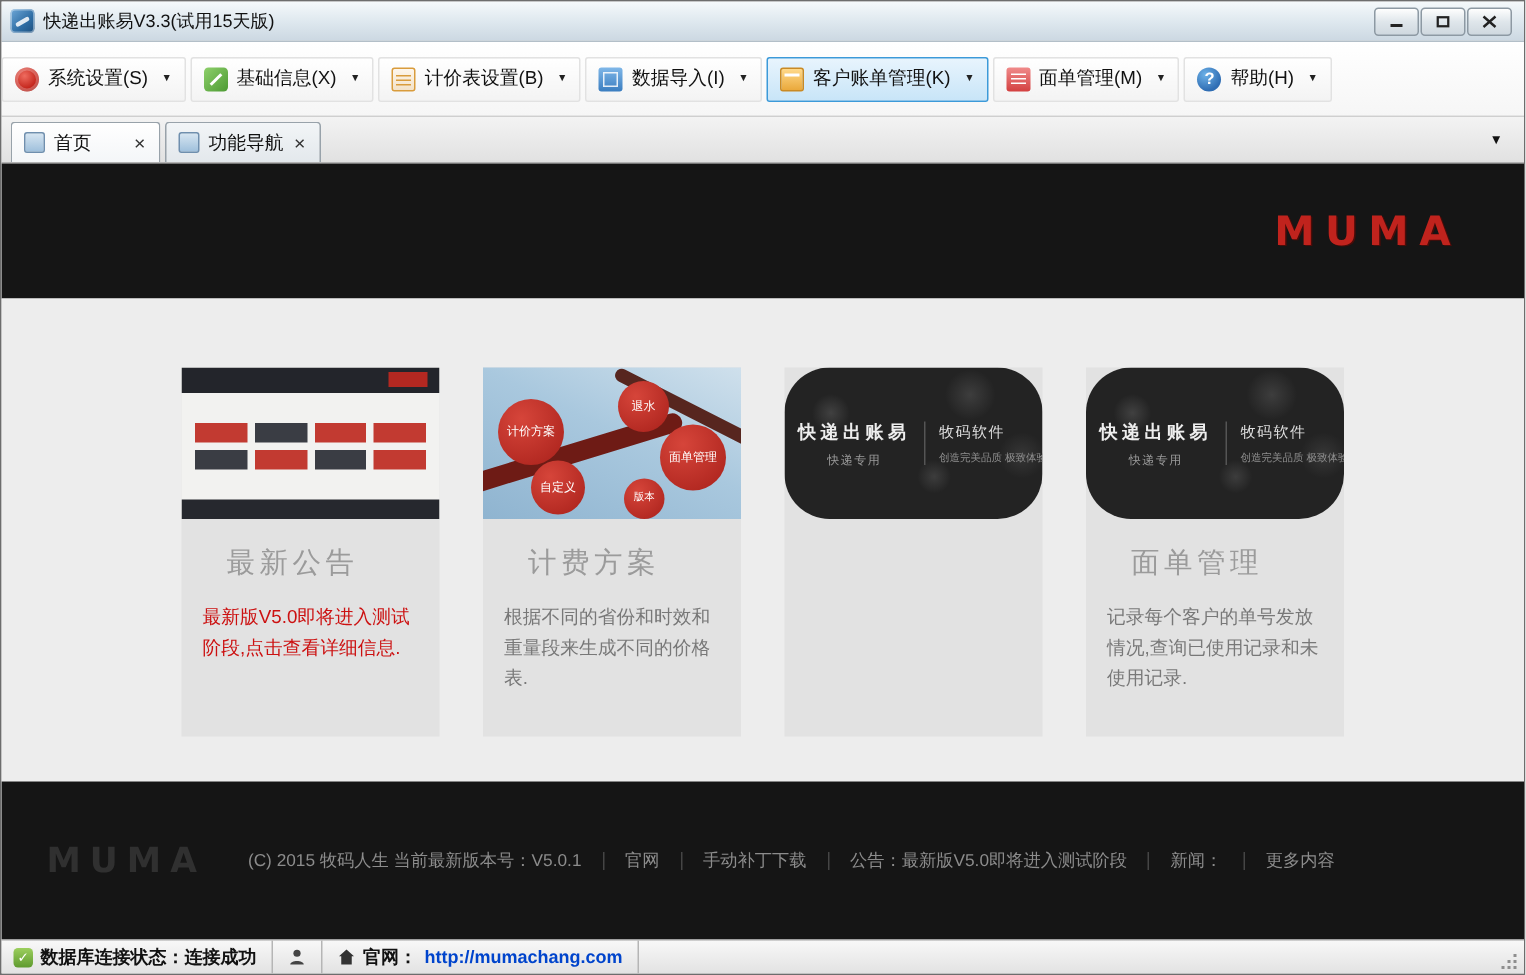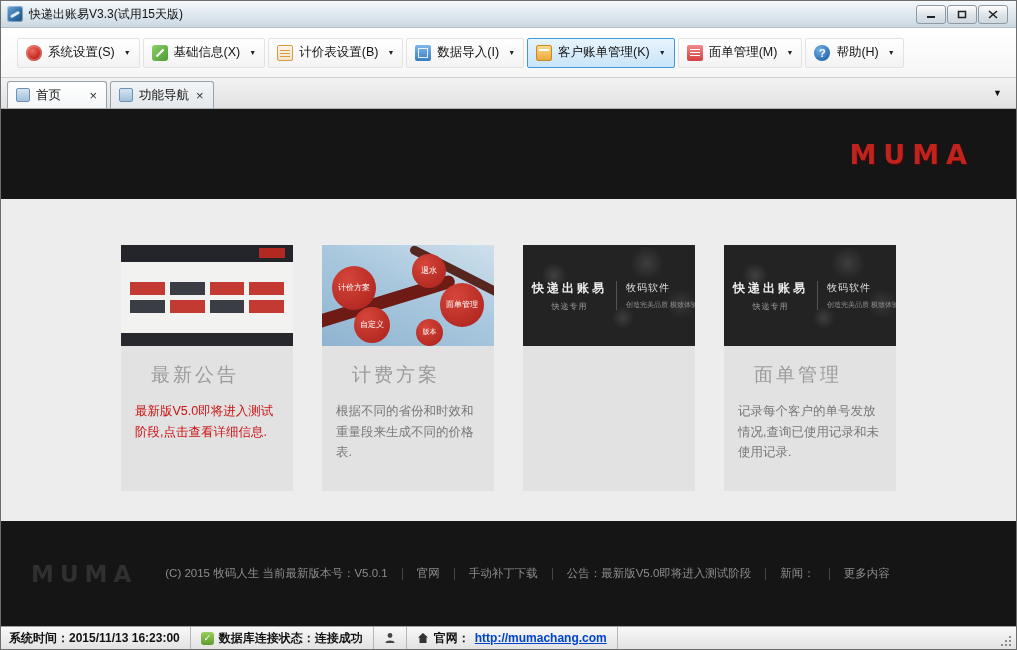--- a/index.html
+++ b/index.html
@@ -44,21 +44,21 @@
     background: linear-gradient(#fefefe, #dfe6eb 50%, #cfd8df);
     display: flex; align-items: center; justify-content: center;
   }
 
   
   .toolbar {
     height: 50px; flex: none;
     background: linear-gradient(#ffffff, #f6f6f6);
     border-bottom: 1px solid #cfcfcf;
     display: flex; align-items: center;
-    padding: 0 16px; gap: 3px;
+    padding: 0 0; gap: 3px;
   }
   .menu-btn {
     display: flex; align-items: center; gap: 6px;
     height: 30px; padding: 0 8px;
     border: 1px solid #e2e2e2; border-radius: 2px;
     background: linear-gradient(#ffffff, #f3f3f3);
     font-size: 12.5px; color: #111;
     cursor: default; white-space: nowrap;
   }
   .menu-btn.active {
@@ -160,21 +160,21 @@
   .b4 { left: 94px; top: 74px; width: 27px; height: 27px; font-size: 7px; }
 
   
   .img-brand {
     background:
       radial-gradient(circle 18px at 18% 30%, rgba(120,120,120,.35), transparent 70%),
       radial-gradient(circle 24px at 72% 18%, rgba(140,140,140,.25), transparent 70%),
       radial-gradient(circle 16px at 58% 72%, rgba(120,120,120,.3), transparent 70%),
       radial-gradient(circle 22px at 92% 58%, rgba(100,100,100,.3), transparent 70%),
       #232323;
-    display: flex; align-items: center; gap: 9px; padding: 0 9px;
+    display: flex; align-items: center; gap: 9px; padding: 0 9px; border-radius: 30px;
   }
   .brand-left { text-align: center; flex: none; }
   .brand-name { color: #eee; font-size: 12px; font-weight: bold; letter-spacing: 3px; white-space: nowrap; }
   .brand-sub { color: #9a9a9a; font-size: 8px; margin-top: 4px; letter-spacing: 1px; }
   .brand-right { border-left: 1px solid #555; padding-left: 9px; flex: none; }
   .brand-co { color: #ddd; font-size: 10px; letter-spacing: 1px; }
   .brand-slogan { color: #8f8f8f; font-size: 7px; margin-top: 5px; white-space: nowrap; }
 
   
   .hero-bottom {
@@ -199,21 +199,21 @@
   }
   .sb-seg { display: flex; align-items: center; gap: 5px; padding: 0 10px; height: 100%; border-right: 1px solid #b5b5b5; white-space: nowrap; }
   .sb-seg:first-child { padding-left: 6px; }
   .sb-fill { flex: 1; height: 100%; display: flex; align-items: flex-end; justify-content: flex-end; }
   .sb-check {
     width: 13px; height: 13px; flex: none; border-radius: 3px;
     background: linear-gradient(#9ccf5e, #5f9a2e);
     color: #fff; font-size: 9px; font-weight: bold;
     display: inline-flex; align-items: center; justify-content: center;
   }
-  .sb-link { color: #0044cc; text-decoration: underline; }
+  .sb-link { color: #0044cc; }
   .grip { width: 13px; height: 13px; position: relative; margin: 0 2px 2px 0; }
   .grip::before {
     content: ""; position: absolute; right: 1px; bottom: 1px;
     width: 2px; height: 2px; background: #8e8e8e;
     box-shadow: -4px 0 #8e8e8e, -8px 0 #8e8e8e, 0 -4px #8e8e8e, -4px -4px #8e8e8e, 0 -8px #8e8e8e;
   }
 </style>
 </head>
 <body>
 
@@ -378,23 +378,20 @@
     <span class="f-sep"></span>
     <span class="f-link">公告：最新版V5.0即将进入测试阶段</span>
     <span class="f-sep"></span>
     <span class="f-link">新闻：</span>
     <span class="f-sep"></span>
     <span class="f-link">更多内容</span>
   </div>
 
   <div class="statusbar">
     <div class="sb-seg">
-      <span>系统时间：2015/11/13 16:23:00</span>
-    </div>
-    <div class="sb-seg">
       <span class="sb-check">✓</span>
       <span>数据库连接状态：连接成功</span>
     </div>
     <div class="sb-seg">
       <svg width="12" height="12" viewBox="0 0 12 12">
           <circle cx="6" cy="3.5" r="2.4" fill="#444"></circle>
           <path d="M1.5 11 C1.5 7.8 10.5 7.8 10.5 11 Z" fill="#444"></path>
         </svg>
     </div>
     <div class="sb-seg">

